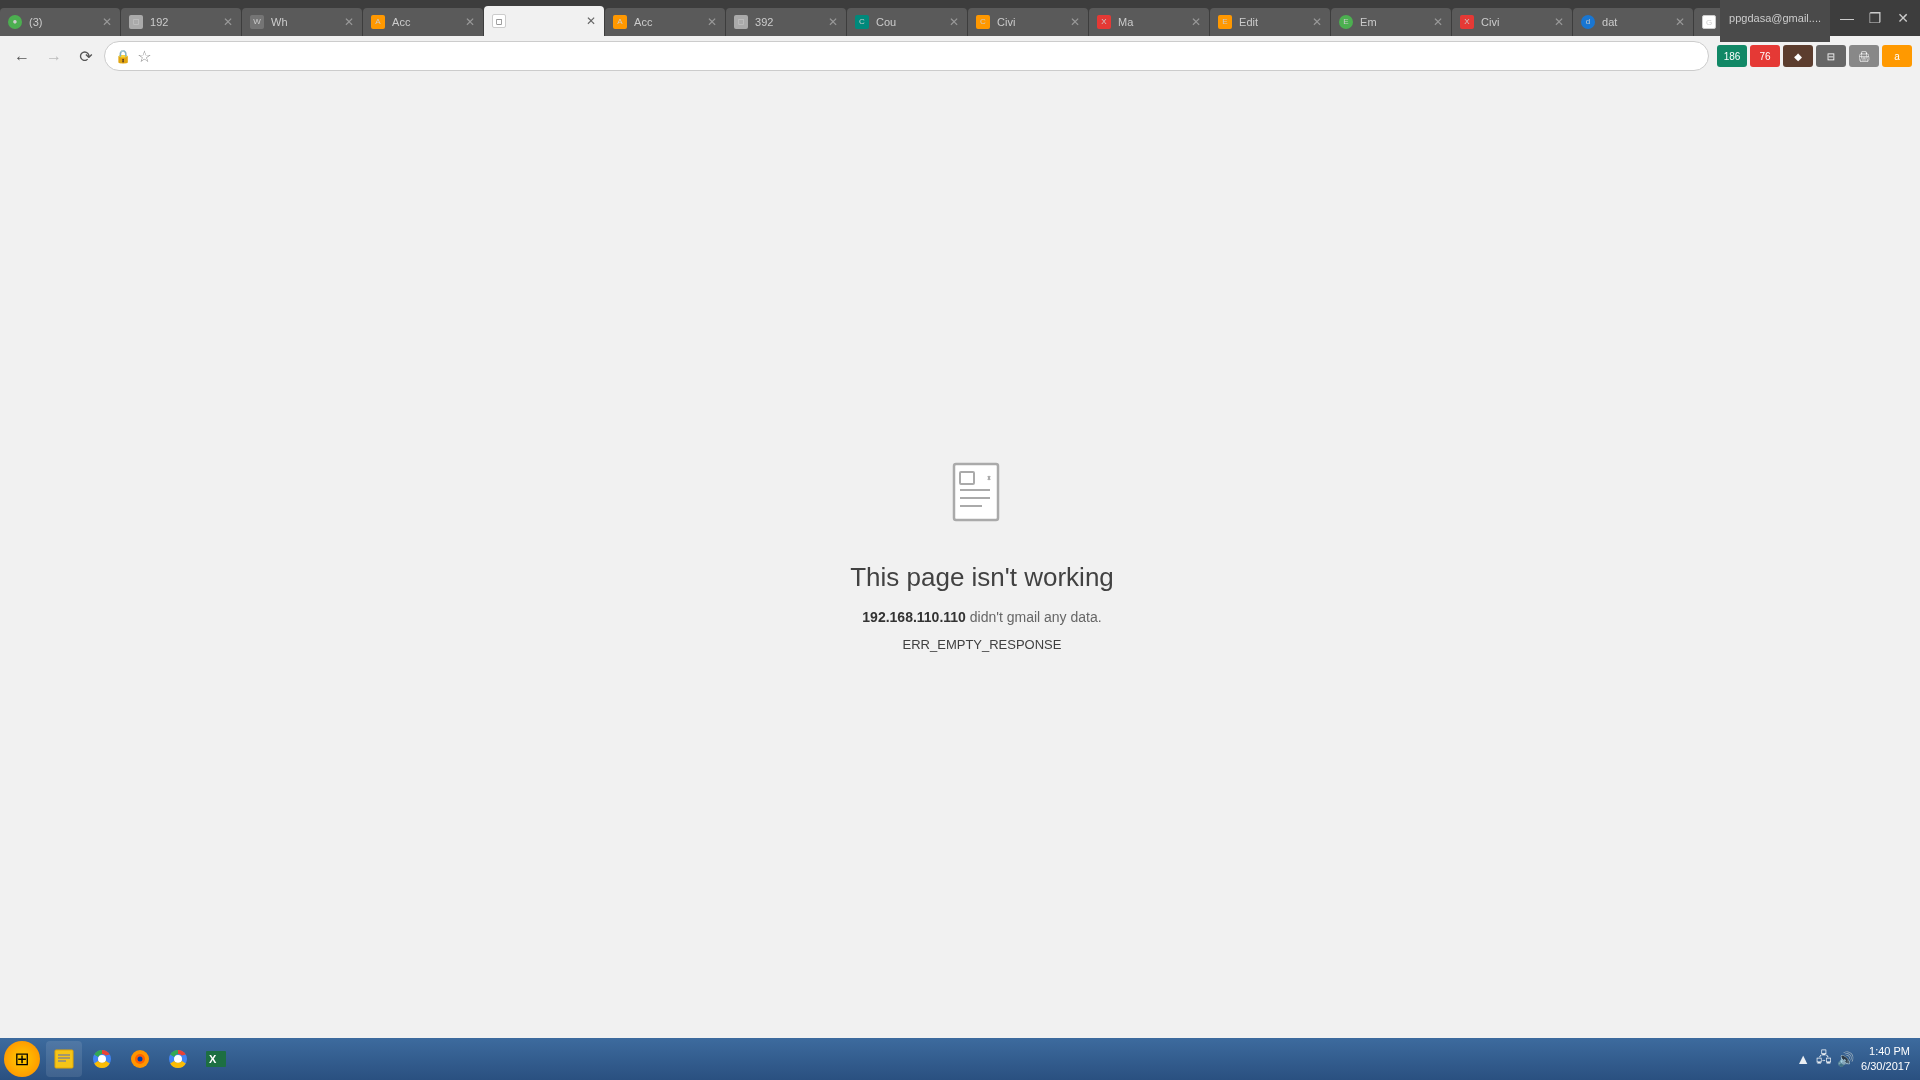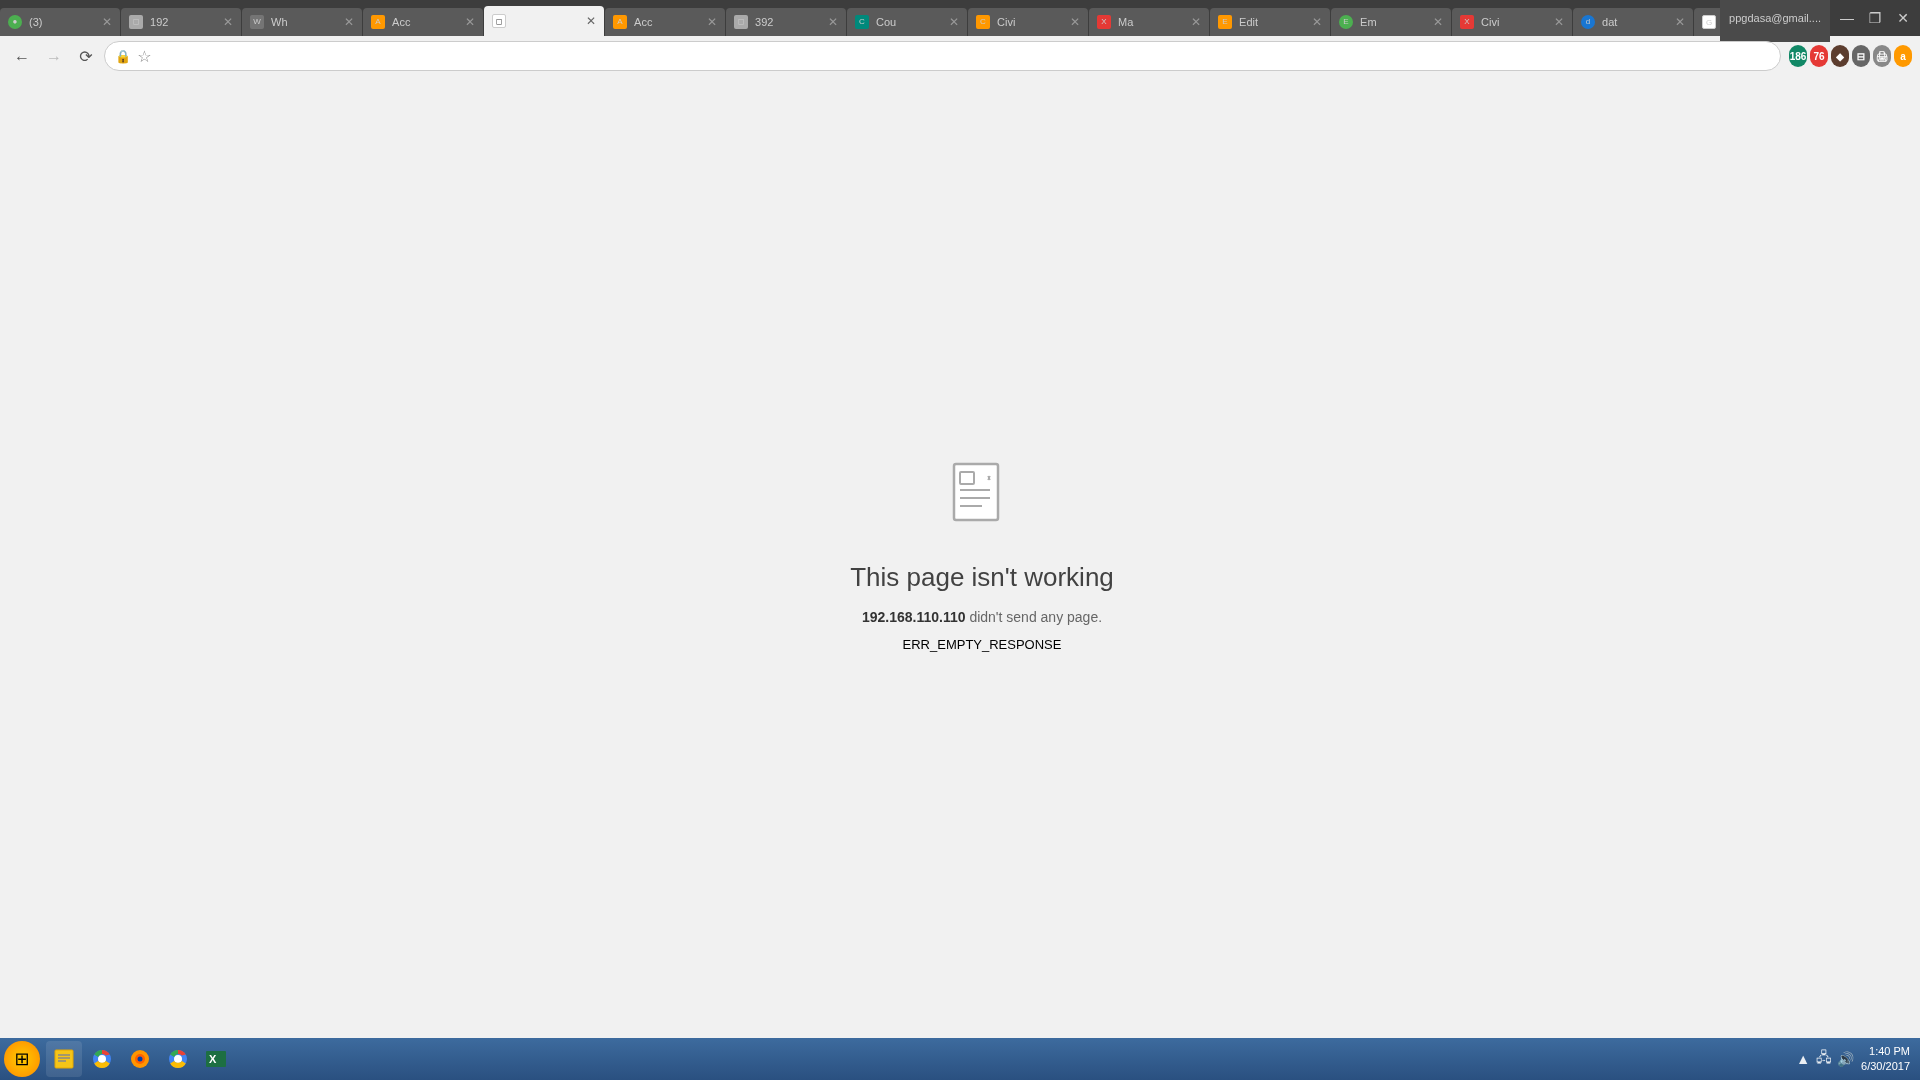--- a/index.html
+++ b/index.html
@@ -131,28 +131,28 @@
     }
     .lock-icon { color: #888; font-size: 13px; }
     .star-icon { color: #888; font-size: 16px; cursor: pointer; }
     .ext-icons {
       display: flex;
       align-items: center;
       gap: 3px;
       margin-left: 4px;
     }
     .ext-icon {
-      width: 18px;
+      width: 30px;
       height: 22px;
-      border-radius: 11px;
+      border-radius: 3px;
       display: flex;
       align-items: center;
       justify-content: center;
       font-size: 10px;
-      font-weight: bold;
+      font-weight: normal;
       cursor: pointer;
       color: white;
     }
 
     
     .page-content {
       background: #f1f1f1;
       height: calc(1080px - 36px - 40px - 42px);
       display: flex;
       align-items: center;
@@ -176,21 +176,21 @@
       font-size: 14px;
       color: #666;
       margin-bottom: 12px;
     }
     .error-subtitle strong {
       color: #333;
       font-weight: 600;
     }
     .error-code {
       font-size: 13px;
-      color: #000000;
+      color: #404040;
     }
 
     
     .taskbar {
       position: fixed;
       bottom: 0;
       left: 0;
       right: 0;
       height: 42px;
       background: linear-gradient(to bottom, #3d6b9e, #2a5080);
@@ -310,21 +310,21 @@
     <line x1="8" y1="36" x2="38" y2="36" stroke="#aaa" stroke-width="2"></line>
     <line x1="8" y1="44" x2="30" y2="44" stroke="#aaa" stroke-width="2"></line>
     <line x1="8" y1="28" x2="38" y2="28" stroke="#aaa" stroke-width="2"></line>
     <rect x="8" y="10" width="14" height="12" rx="1" stroke="#aaa" stroke-width="2"></rect>
     <line x1="36" y1="14" x2="38" y2="18" stroke="#aaa" stroke-width="1.5"></line>
     <line x1="38" y1="14" x2="36" y2="18" stroke="#aaa" stroke-width="1.5"></line>
   </svg>
 
   <h1 class="error-title">This page isn't working</h1>
   <p class="error-subtitle">
-    <strong>192.168.110.110</strong><span> didn't send any page.</span>
+    <strong>192.168.110.110</strong><span> didn't gmail any data.</span>
   </p>
   <p class="error-code">ERR_EMPTY_RESPONSE</p>
 </div>
 
 <div class="taskbar">
   <div class="start-btn">⊞</div>
   <div class="taskbar-app" style="background: rgba(255,255,255,0.1);">
     <svg width="22" height="22" viewBox="0 0 22 22">
         <rect x="2" y="2" width="18" height="18" rx="1" fill="#f5c518" stroke="#e6a800" stroke-width="1"></rect>
         <line x1="5" y1="7" x2="17" y2="7" stroke="#888" stroke-width="1.5"></line>

